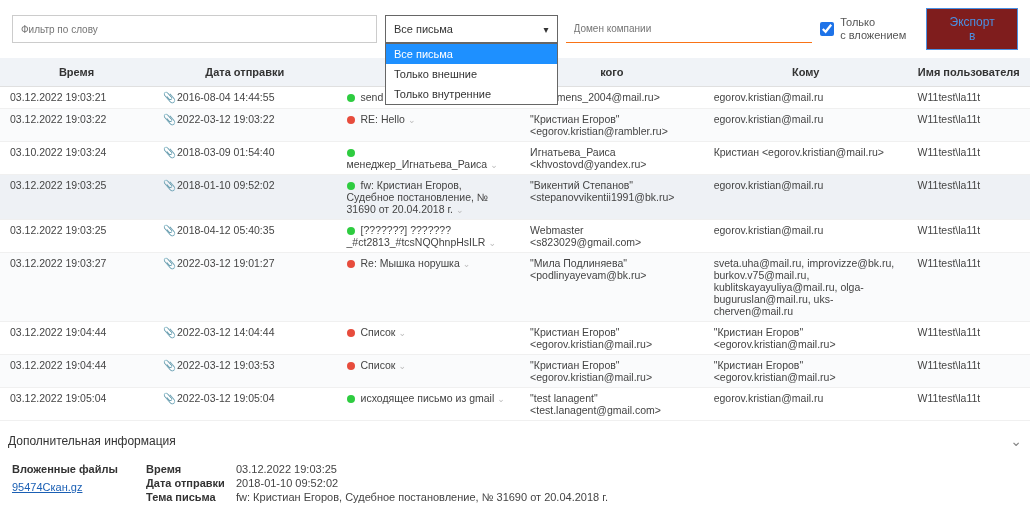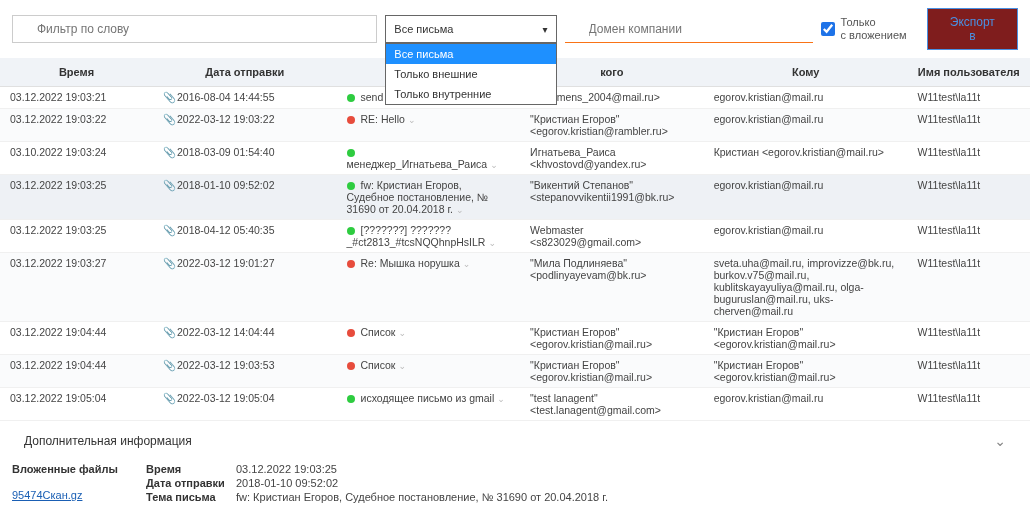--- a/index.html
+++ b/index.html
@@ -1,18 +1,18 @@
 <!DOCTYPE html>
 <html><head>
 <meta charset="utf-8">
 <style>
 *{box-sizing:border-box;margin:0;padding:0;font-family:Arial,sans-serif}
 body{font-size:11px;color:#333;background:#fff}
 .filters{display:flex;align-items:center;padding:8px 12px;gap:8px}
-.filter-input{height:28px;border:1px solid #ccc;padding:4px 24px;font-size:12px;color:#888}
+.filter-input{height:28px;border:1px solid #ccc;padding:4px 8px;font-size:10px;color:#888}
 .filter-input.word{width:400px}
 .filter-input.domain{width:270px;border:none;border-bottom:1px solid #f97316}
 .dropdown-wrap{position:relative;width:190px}
 .dropdown-sel{width:100%;height:28px;border:1px solid #666;padding:4px 8px;font-size:11px;background:#fff;display:flex;align-items:center;justify-content:space-between;cursor:pointer}
 .dropdown-sel::after{content:"▾";font-size:10px}
 .dropdown-list{position:absolute;top:28px;left:0;right:0;background:#fff;border:1px solid #666;z-index:10}
 .dropdown-item{padding:4px 8px;font-size:11px;cursor:pointer}
 .dropdown-item.sel{background:#1e90ff;color:#fff}
 .chk-wrap{display:flex;align-items:center;gap:6px;margin-left:auto;color:#555;font-size:11px;line-height:1.2}
 .chk{width:14px;height:14px;accent-color:#1e73e8}
@@ -27,25 +27,25 @@
 .dot.green{background:#2ecc40}
 .dot.red{background:#e74c3c}
 .attach-icon{display:inline-block;width:10px;color:#888;margin-right:4px}
 .chev{color:#bbb;font-size:9px;margin-left:3px}
 .col-time{width:150px}
 .col-sent{width:180px}
 .col-subj{width:180px}
 .col-from{width:180px}
 .col-to{width:200px}
 .col-user{width:120px}
-.info-bar{display:flex;align-items:center;justify-content:space-between;padding:8px 24px;margin-top:4px;font-size:12px;color:#333}
+.info-bar{display:flex;align-items:center;justify-content:space-between;padding:8px 8px;margin-top:4px;font-size:12px;color:#333}
 .info-bar .arrow{color:#888;font-size:14px}
 .details{display:flex;padding:6px 12px 10px;gap:24px;font-size:11px}
 .attach-box{min-width:110px}
-.attach-box .hdr{font-weight:700;margin-bottom:14px}
+.attach-box .hdr{font-weight:700;margin-bottom:6px}
 .attach-link{color:#1a5fb4;text-decoration:underline;cursor:pointer;display:block;margin-bottom:20px}
 .meta{flex:1}
 .meta-row{display:flex;margin-bottom:2px}
 .meta-label{font-weight:700;min-width:90px}
 .meta-val{flex:1;color:#444}
 </style>
 </head>
 <body>
 
 <div class="filters">

